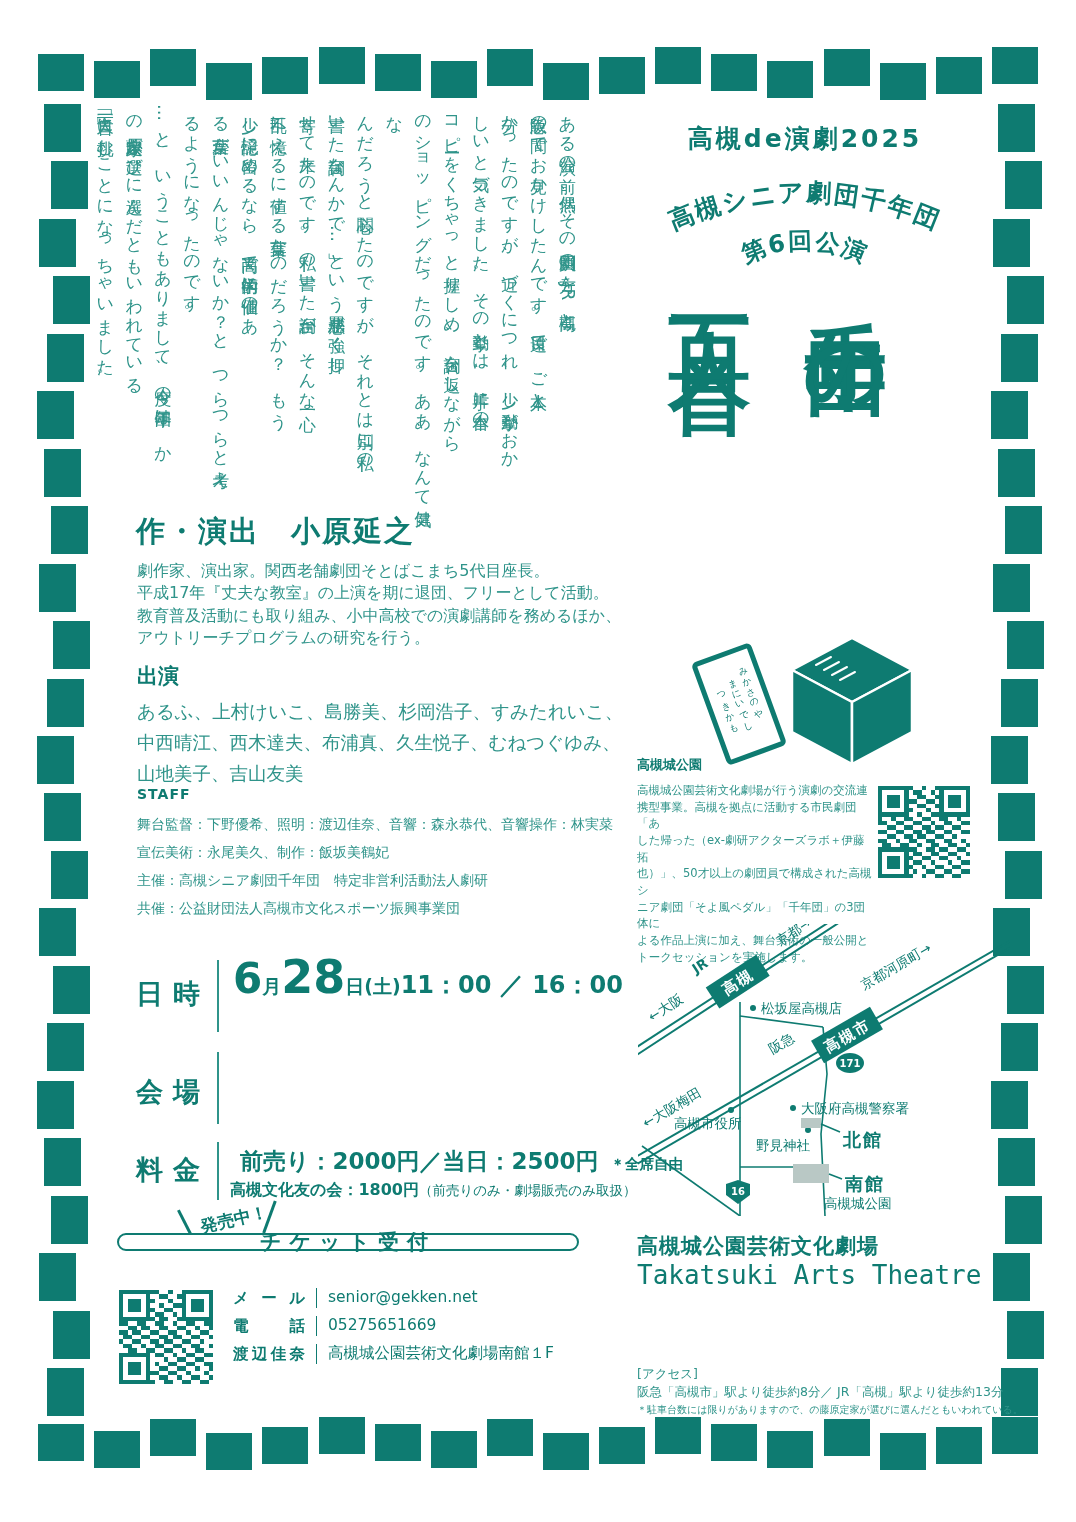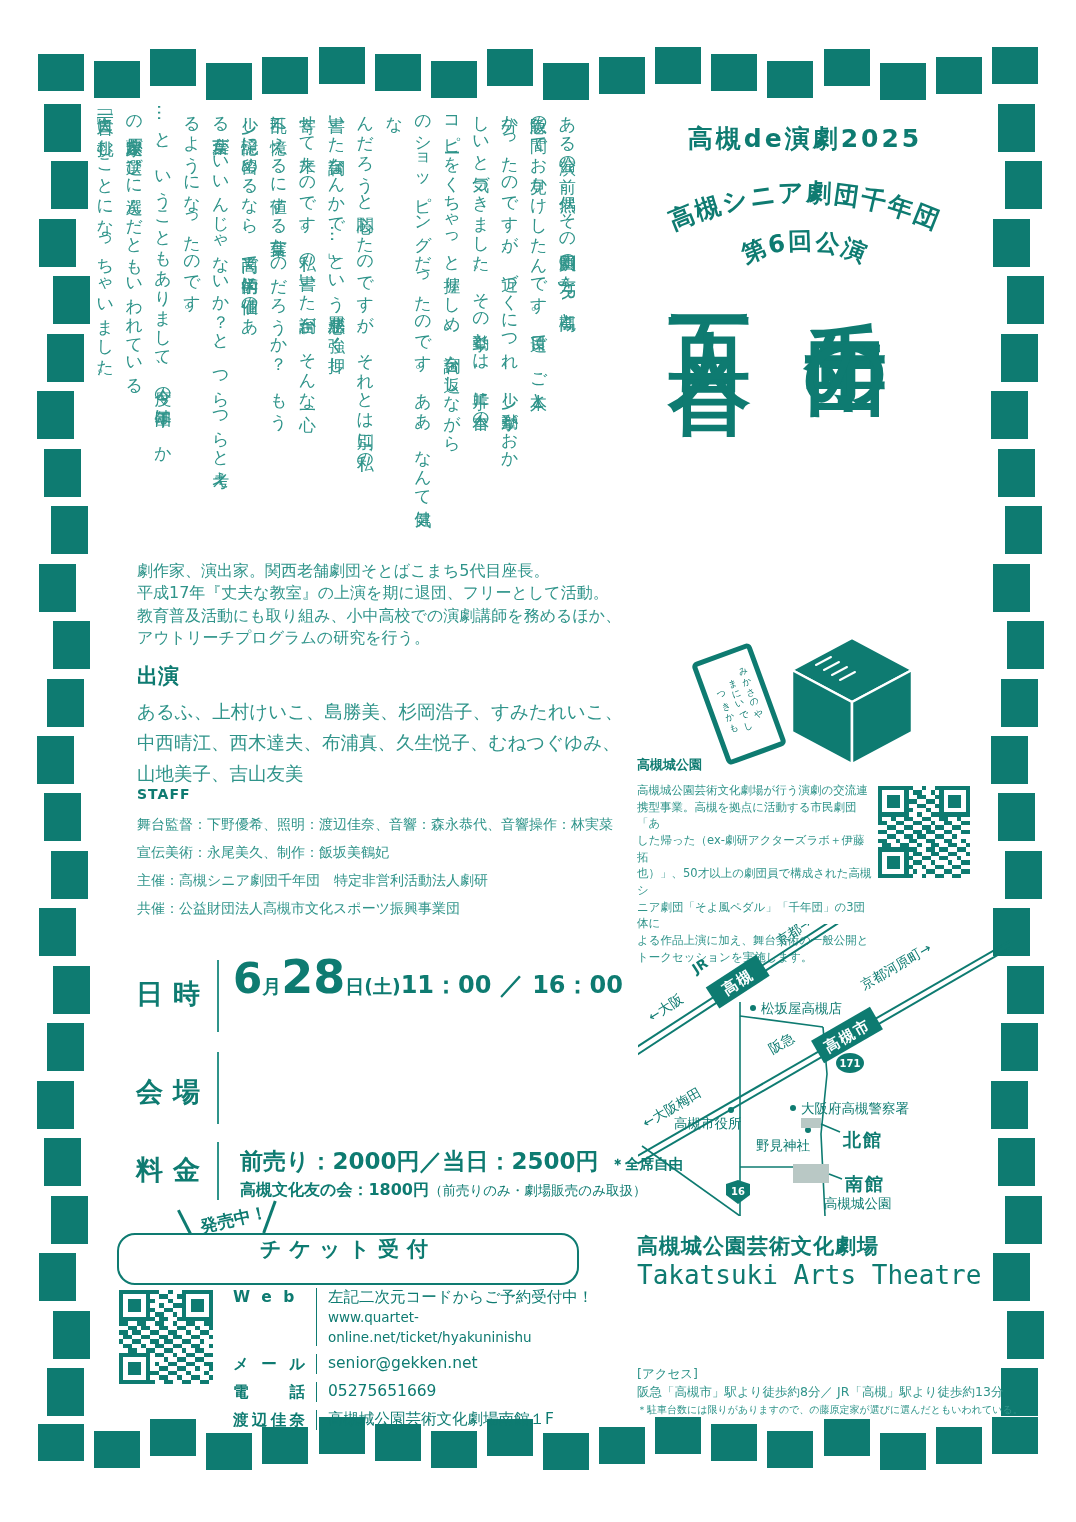--- a/index.html
+++ b/index.html
@@ -65,30 +65,30 @@
   .sched{left:233px;top:950px;color:var(--teal);white-space:nowrap;}
   .sched .row2{padding-left:22px;margin-top:2px;}
   .n-big{font-size:42px;font-weight:bold;}
   .n-day{font-size:46px;font-weight:bold;}
   .u{font-size:19px;font-weight:bold;}
   .t{font-size:24px;font-weight:bold;}
   .small-note{font-size:14.5px;font-weight:bold;margin-left:12px;}
   .venue{left:240px;top:1056px;font-size:23px;font-weight:bold;line-height:1.32;color:var(--teal);white-space:pre-line;}
   .price-main{left:240px;top:1146px;color:var(--teal);white-space:nowrap;}
   .price-main b{font-size:23px;font-weight:bold;}
-  .price-sub{left:240px;top:1180px;color:var(--teal);white-space:nowrap;}
+  .price-sub{left:230px;top:1180px;color:var(--teal);white-space:nowrap;}
   .price-sub b{font-size:16px;}
   .price-sub span{font-size:13.5px;}
 
   
   .burst{left:200px;top:1208px;font-size:17px;font-weight:bold;color:var(--teal);transform:rotate(-13deg);white-space:nowrap;}
   .burst-l{left:186px;top:1208px;width:2.5px;height:40px;background:var(--teal);transform:rotate(-27deg);}
   .burst-r{left:268px;top:1200px;width:2.5px;height:34px;background:var(--teal);transform:rotate(20deg);}
-  .pill{left:117px;top:1233px;width:462px;height:52px;border:2.5px solid var(--teal);border-radius:18px;
-    display:flex;align-items:flex-start;justify-content:center;background:#fff;}
+  .pill{left:117px;top:1233px;width:462px;height:18px;border:2.5px solid var(--teal);border-radius:18px;
+    display:flex;align-items:center;justify-content:center;background:#fff;}
   .pill span{font-size:21px;font-weight:bold;letter-spacing:8px;color:var(--teal);}
   .contacts{left:233px;top:1287px;width:380px;color:var(--teal);}
   .c-row{display:flex;align-items:stretch;margin-bottom:6px;}
   .c-label{width:72px;flex:none;font-size:15.5px;font-weight:bold;text-align:justify;text-align-last:justify;padding-top:1px;}
   .c-label.lat{letter-spacing:.75em;text-align-last:auto;}
   .c-sep{border-left:1.5px solid var(--teal);margin:1px 11px;}
   .c-val{font-size:15.5px;line-height:1.3;}
   .c-url{font-size:13.5px;}
 
   
@@ -220,20 +220,21 @@
 書いた台詞なんかで…」という罪悪感が強く押し
 寄せて来たのです。私の書いた台詞が、そんな一心
 不乱に憶えるに値する言葉なのだろうか？　もう
 少し記憶に留めるなら、高尚で学術的に価値のあ
 る言葉がいいんじゃないか？と、つらつらと考え
 るようになったのです。
 …と、いうこともありまして、今度の千年団は、か
 の藤原定家が選びに選んだともいわれている
 「百人一首」に挑むことになっちゃいました。</div>
 
+  <div class="abs credit-heading">作・演出　小原延之</div>
   <div class="abs bio">劇作家、演出家。関西老舗劇団そとばこまち5代目座長。
 平成17年『丈夫な教室』の上演を期に退団、フリーとして活動。
 教育普及活動にも取り組み、小中高校での演劇講師を務めるほか、
 アウトリーチプログラムの研究を行う。</div>
   <div class="abs cast-heading">出演</div>
   <div class="abs cast">あるふ、上村けいこ、島勝美、杉岡浩子、すみたれいこ、
 中西晴江、西木達夫、布浦真、久生悦子、むねつぐゆみ、
 山地美子、吉山友美</div>
   <div class="abs staff-heading">STAFF</div>
   <div class="abs staff">舞台監督：下野優希、照明：渡辺佳奈、音響：森永恭代、音響操作：林実菜
@@ -777,28 +778,20 @@
       <i style="grid-area:21/11"></i>
       <i style="grid-area:21/12"></i>
       <i style="grid-area:21/15"></i>
       <i style="grid-area:21/16"></i>
       <i style="grid-area:21/19"></i>
       <i style="grid-area:21/20"></i>
     </div>
 
   <div class="abs contacts">
     <div class="c-row">
-      <span class="c-label lat">Web</span>
-      <span class="c-sep"></span>
-      <span class="c-val">
-        <span>左記二次元コードからご予約受付中！</span><br>
-        <span class="c-url">www.quartet-online.net/ticket/hyakuninishu</span>
-      </span>
-    </div>
-    <div class="c-row">
       <span class="c-label">メール</span>
       <span class="c-sep"></span>
       <span class="c-val">senior@gekken.net</span>
     </div>
     <div class="c-row">
       <span class="c-label">電　話</span>
       <span class="c-sep"></span>
       <span class="c-val">05275651669</span>
     </div>
     <div class="c-row">

